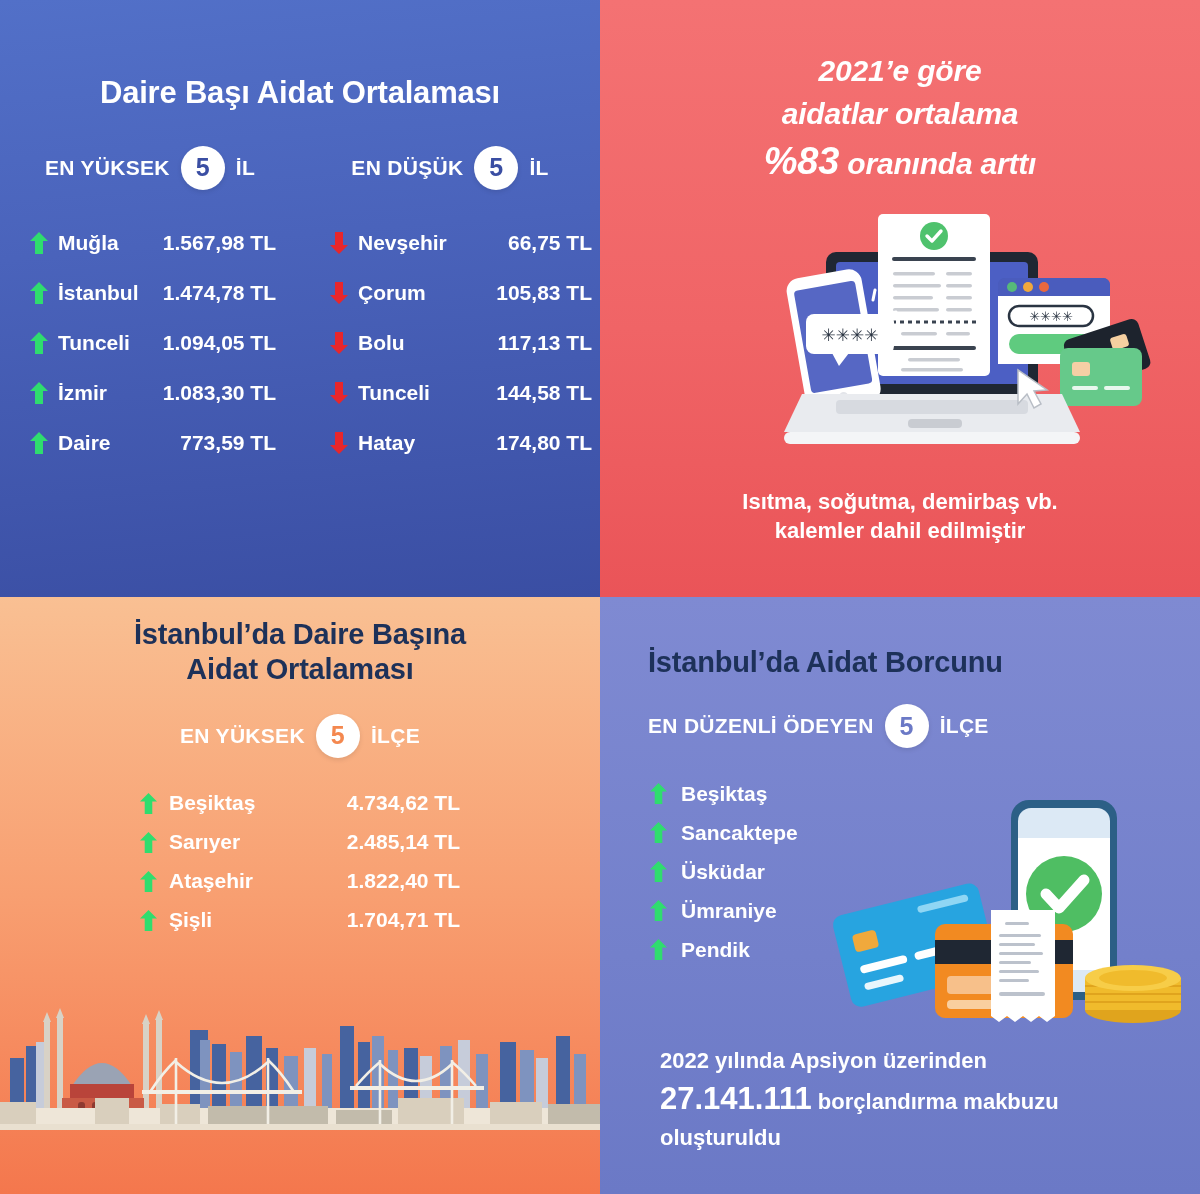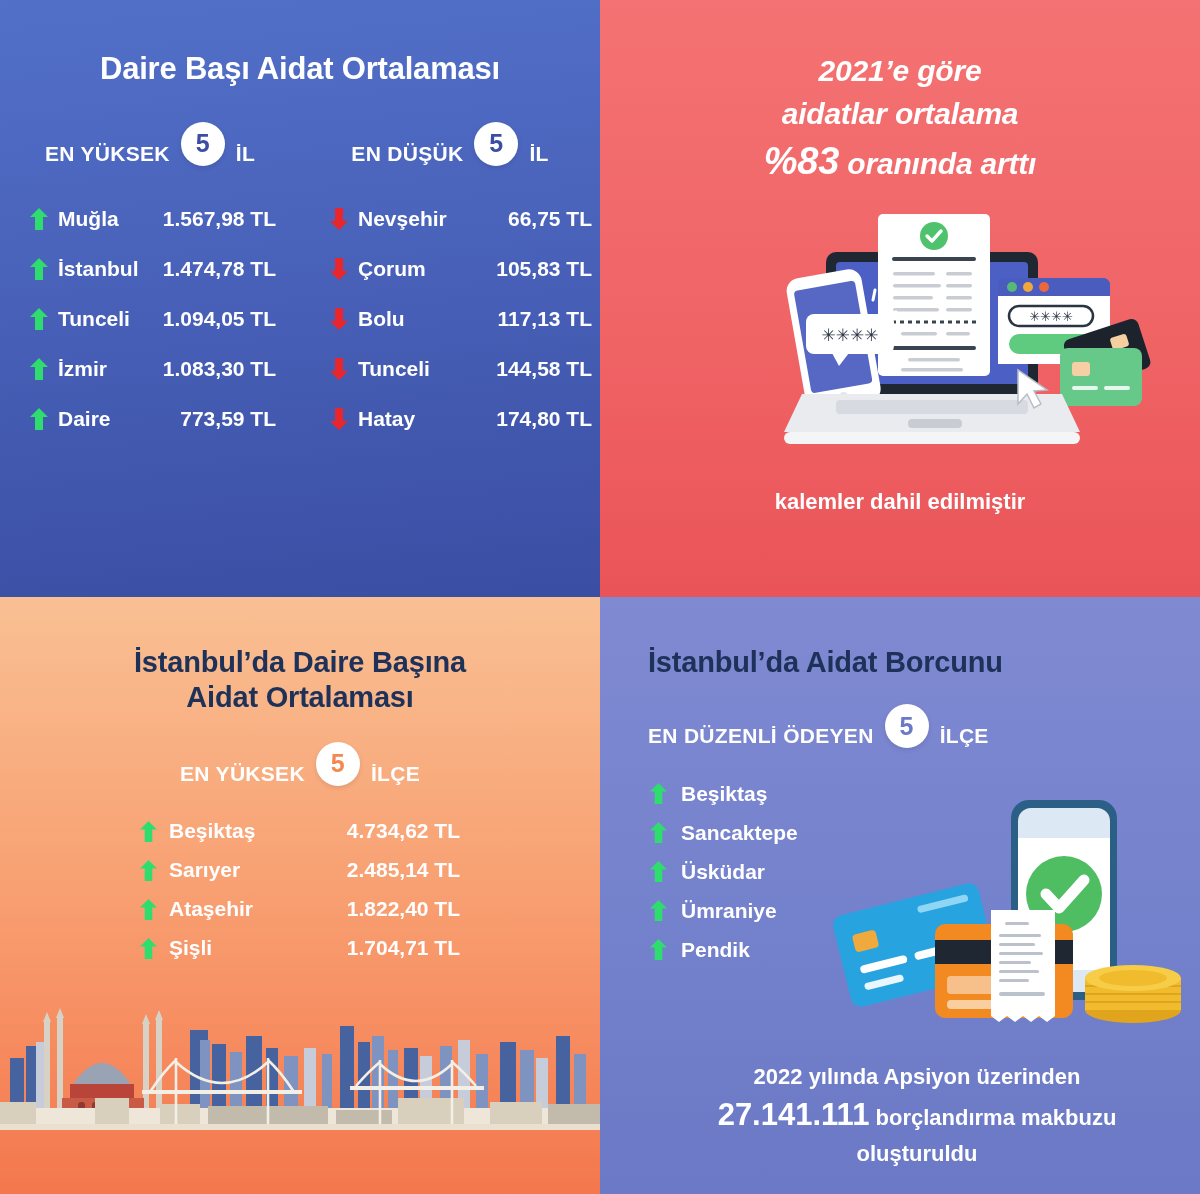--- a/index.html
+++ b/index.html
@@ -24,29 +24,29 @@
 
   
   .title-white{
     color:#ffffff;font-weight:bold;letter-spacing:-.2px;
     text-align:center;line-height:1.22;
   }
   .title-navy{
     color:#1d3159;font-weight:bold;letter-spacing:-.2px;
     line-height:1.22;
   }
-  .t-tl{font-size:31px;padding-top:50px;}
+  .t-tl{font-size:31px;padding-top:50px;margin-top:24px;}
   .t-tr{font-size:30px;padding-top:50px;line-height:1.42;font-style:italic;}
   .t-tr .pct{font-size:38px;font-weight:bold;}
-  .t-bl{font-size:29px;padding-top:48px;text-align:center;}
+  .t-bl{font-size:29px;padding-top:20px;text-align:center;}
   .t-br{font-size:29px;padding:48px 0 0 48px;text-align:left;}
 
   
   .rank-head{
-    display:flex;align-items:flex-end;gap:11px;
+    display:flex;align-items:center;gap:11px;
     font-size:21px;font-weight:bold;color:#ffffff;letter-spacing:.3px;
   }
   .badge{
     width:44px;height:44px;border-radius:50%;
     background:#ffffff;display:flex;align-items:center;justify-content:center;
     font-size:25px;font-weight:bold;line-height:1;
     box-shadow:0 2px 5px rgba(0,0,0,.10);
   }
   .badge.b-blue{color:#3a4ea3;}
   .badge.b-orange{color:#f4884f;}
@@ -79,22 +79,22 @@
   .br-list{margin:26px 0 0 50px;width:250px;}
   .br-list .row{font-size:21px;height:39px;}
   .br-list .nm{margin-left:14px;}
 
   
   .note-tr{
     position:absolute;left:0;right:0;top:487px;
     text-align:center;color:#fff;font-size:22px;font-weight:bold;line-height:1.34;
   }
   .note-br{
-    position:absolute;right:26px;bottom:24px;left:60px;
-    text-align:center;color:#fff;font-size:22px;font-weight:bold;line-height:1.45;
+    position:absolute;right:26px;bottom:40px;left:60px;
+    text-align:left;color:#fff;font-size:22px;font-weight:bold;line-height:1.45;
   }
   .note-br .big{font-size:31px;font-weight:bold;}
 
   
   .ill{position:absolute;}
   .ill-tr{left:160px;top:200px;width:400px;height:280px;}
   .ill-br{left:215px;top:185px;width:380px;height:260px;}
   .skyline{position:absolute;left:0;bottom:58px;width:600px;height:150px;}
 </style>
 </head>
@@ -311,20 +311,21 @@
 
       <path d="M42 194 H302 L320 232 H24 Z" fill="#e9ebef"></path>
       <rect x="24" y="232" width="296" height="12" rx="6" fill="#f4f5f7"></rect>
       <rect x="76" y="200" width="192" height="14" rx="4" fill="#d7dae0"></rect>
       <rect x="148" y="219" width="54" height="9" rx="4" fill="#c9ccd2"></rect>
 
       <path d="M258 170 l0 34 l9 -10 l7 14 l7 -4 l-7 -13 l13 -1 Z" fill="#ffffff" stroke="#b9bec6" stroke-width="1.5"></path>
     </svg>
 
     <div class="note-tr">
+      <div>Isıtma, soğutma, demirbaş vb.</div>
       <div>kalemler dahil edilmiştir</div>
     </div>
   </div>
 
   <div class="panel p-bl">
     <div class="title-navy t-bl">
       <div>İstanbul’da Daire Başına</div>
       <div>Aidat Ortalaması</div>
     </div>
 

